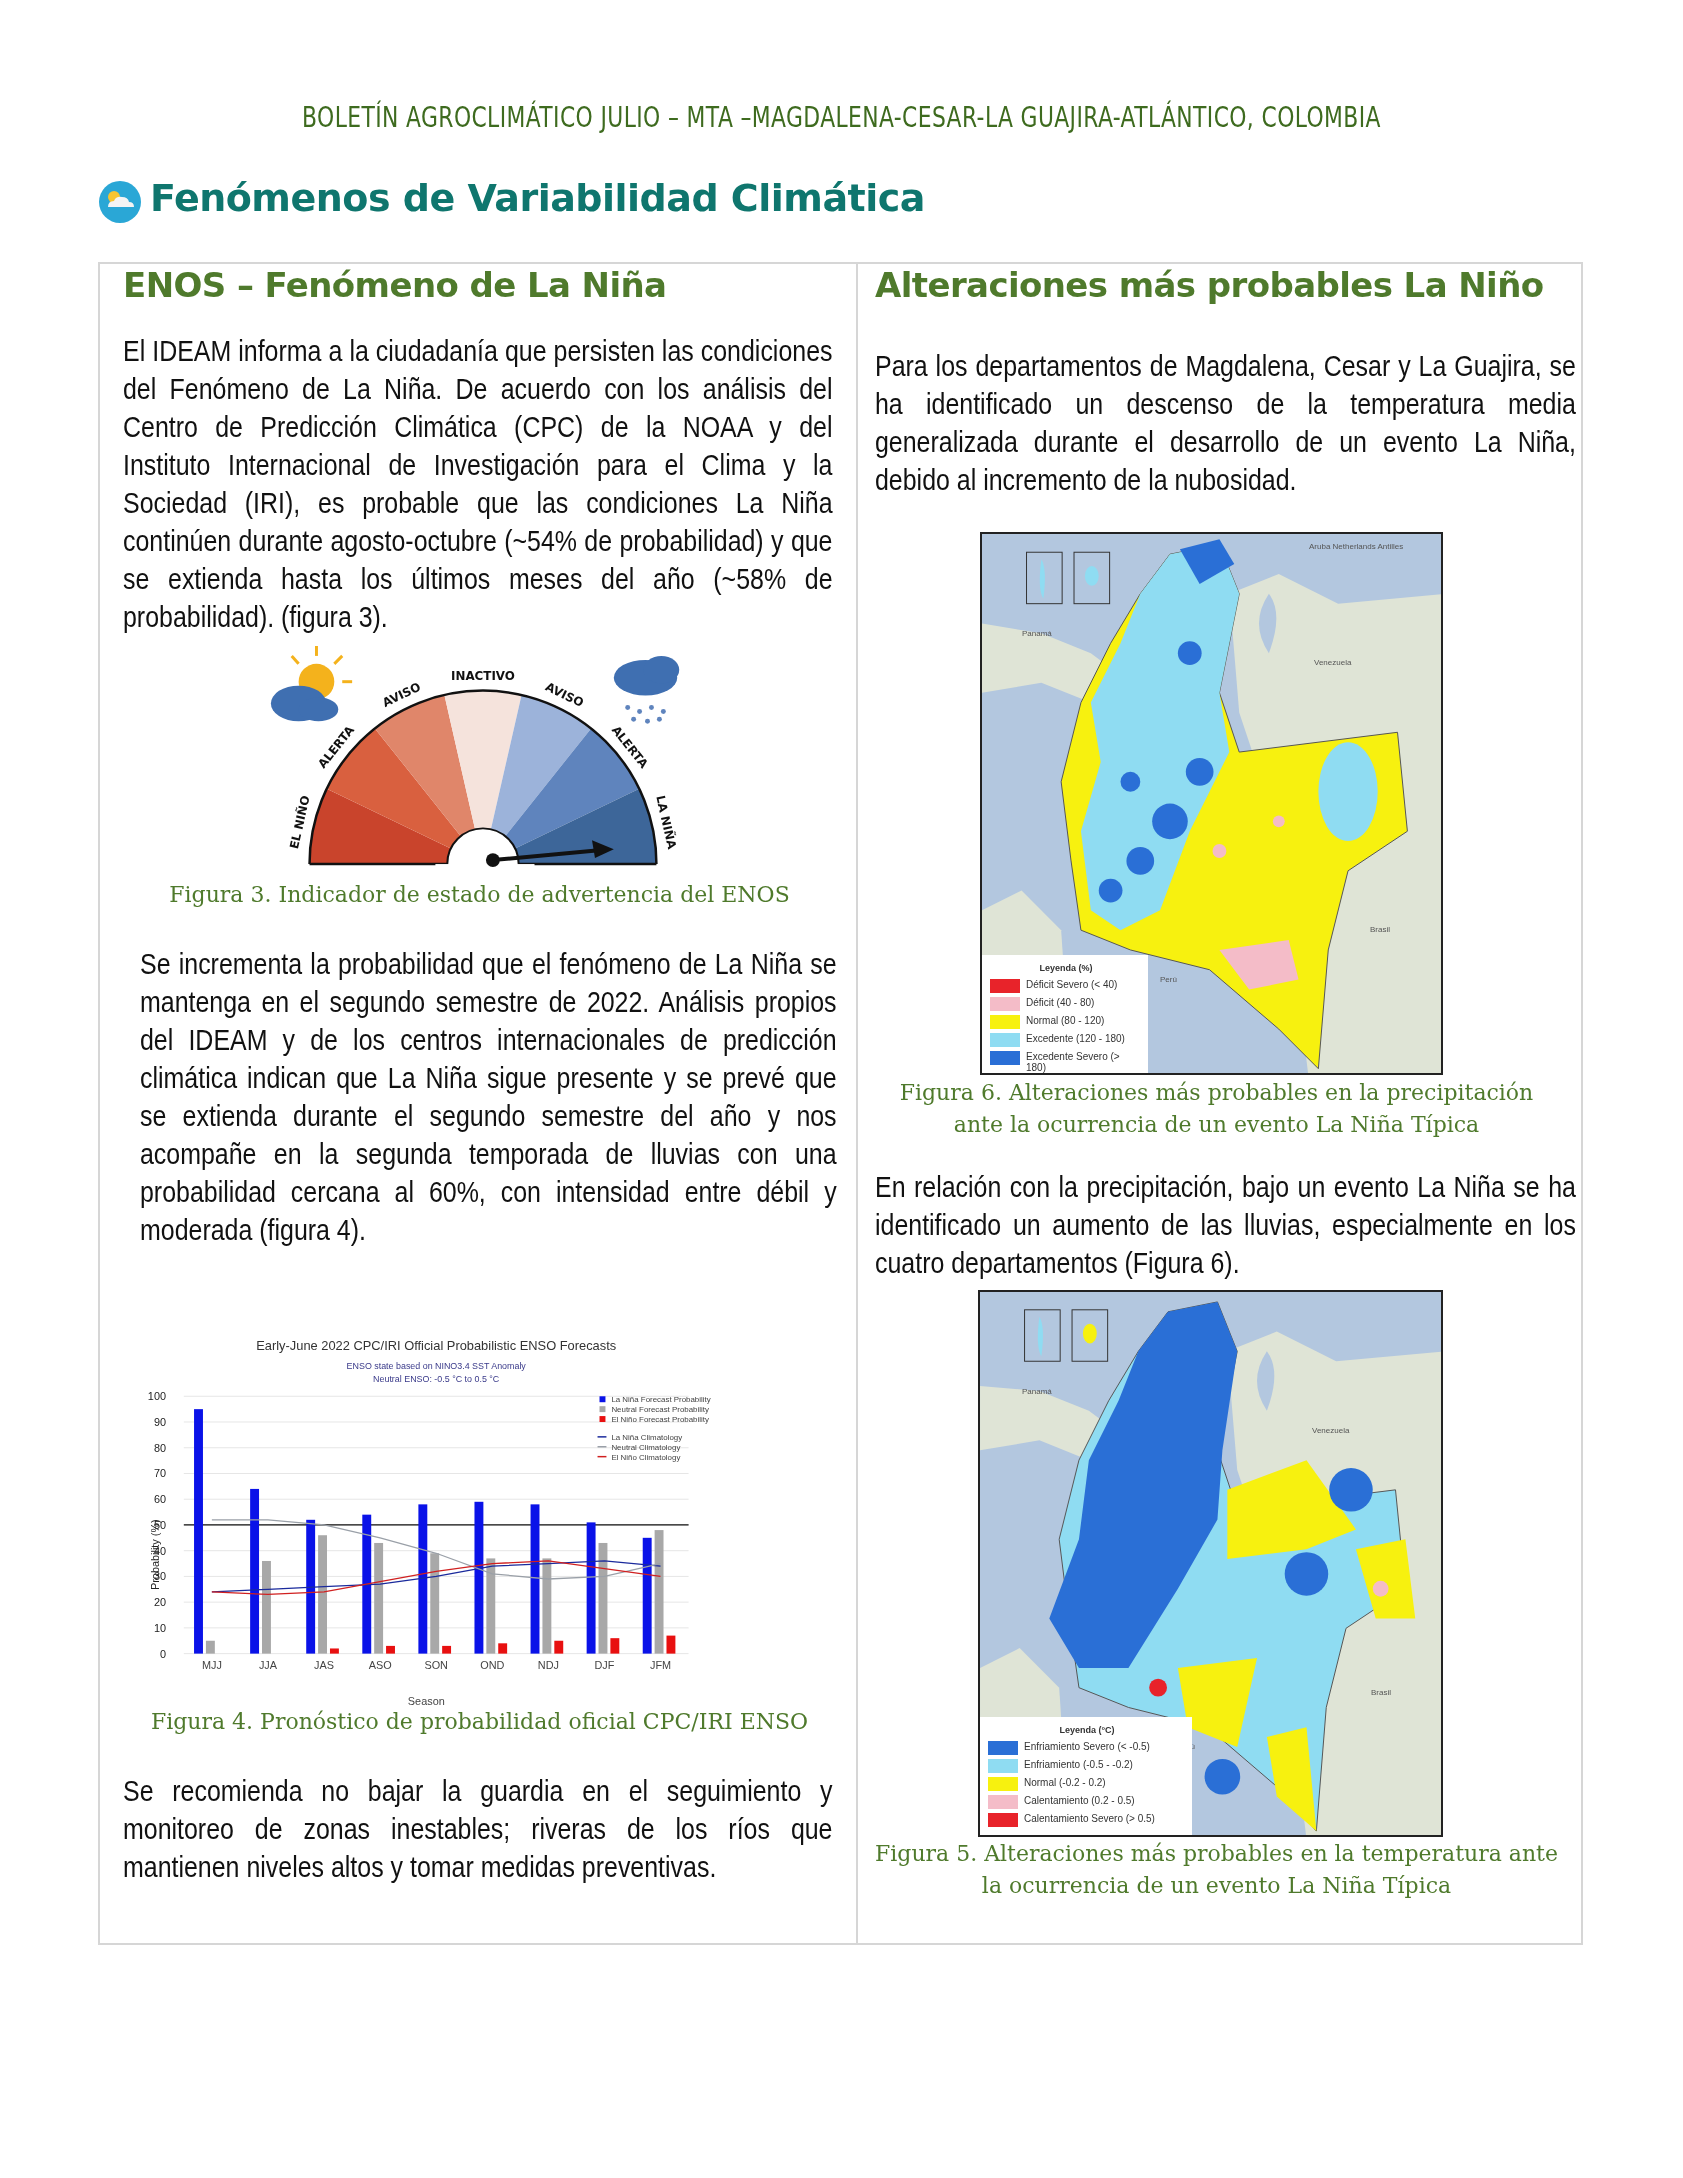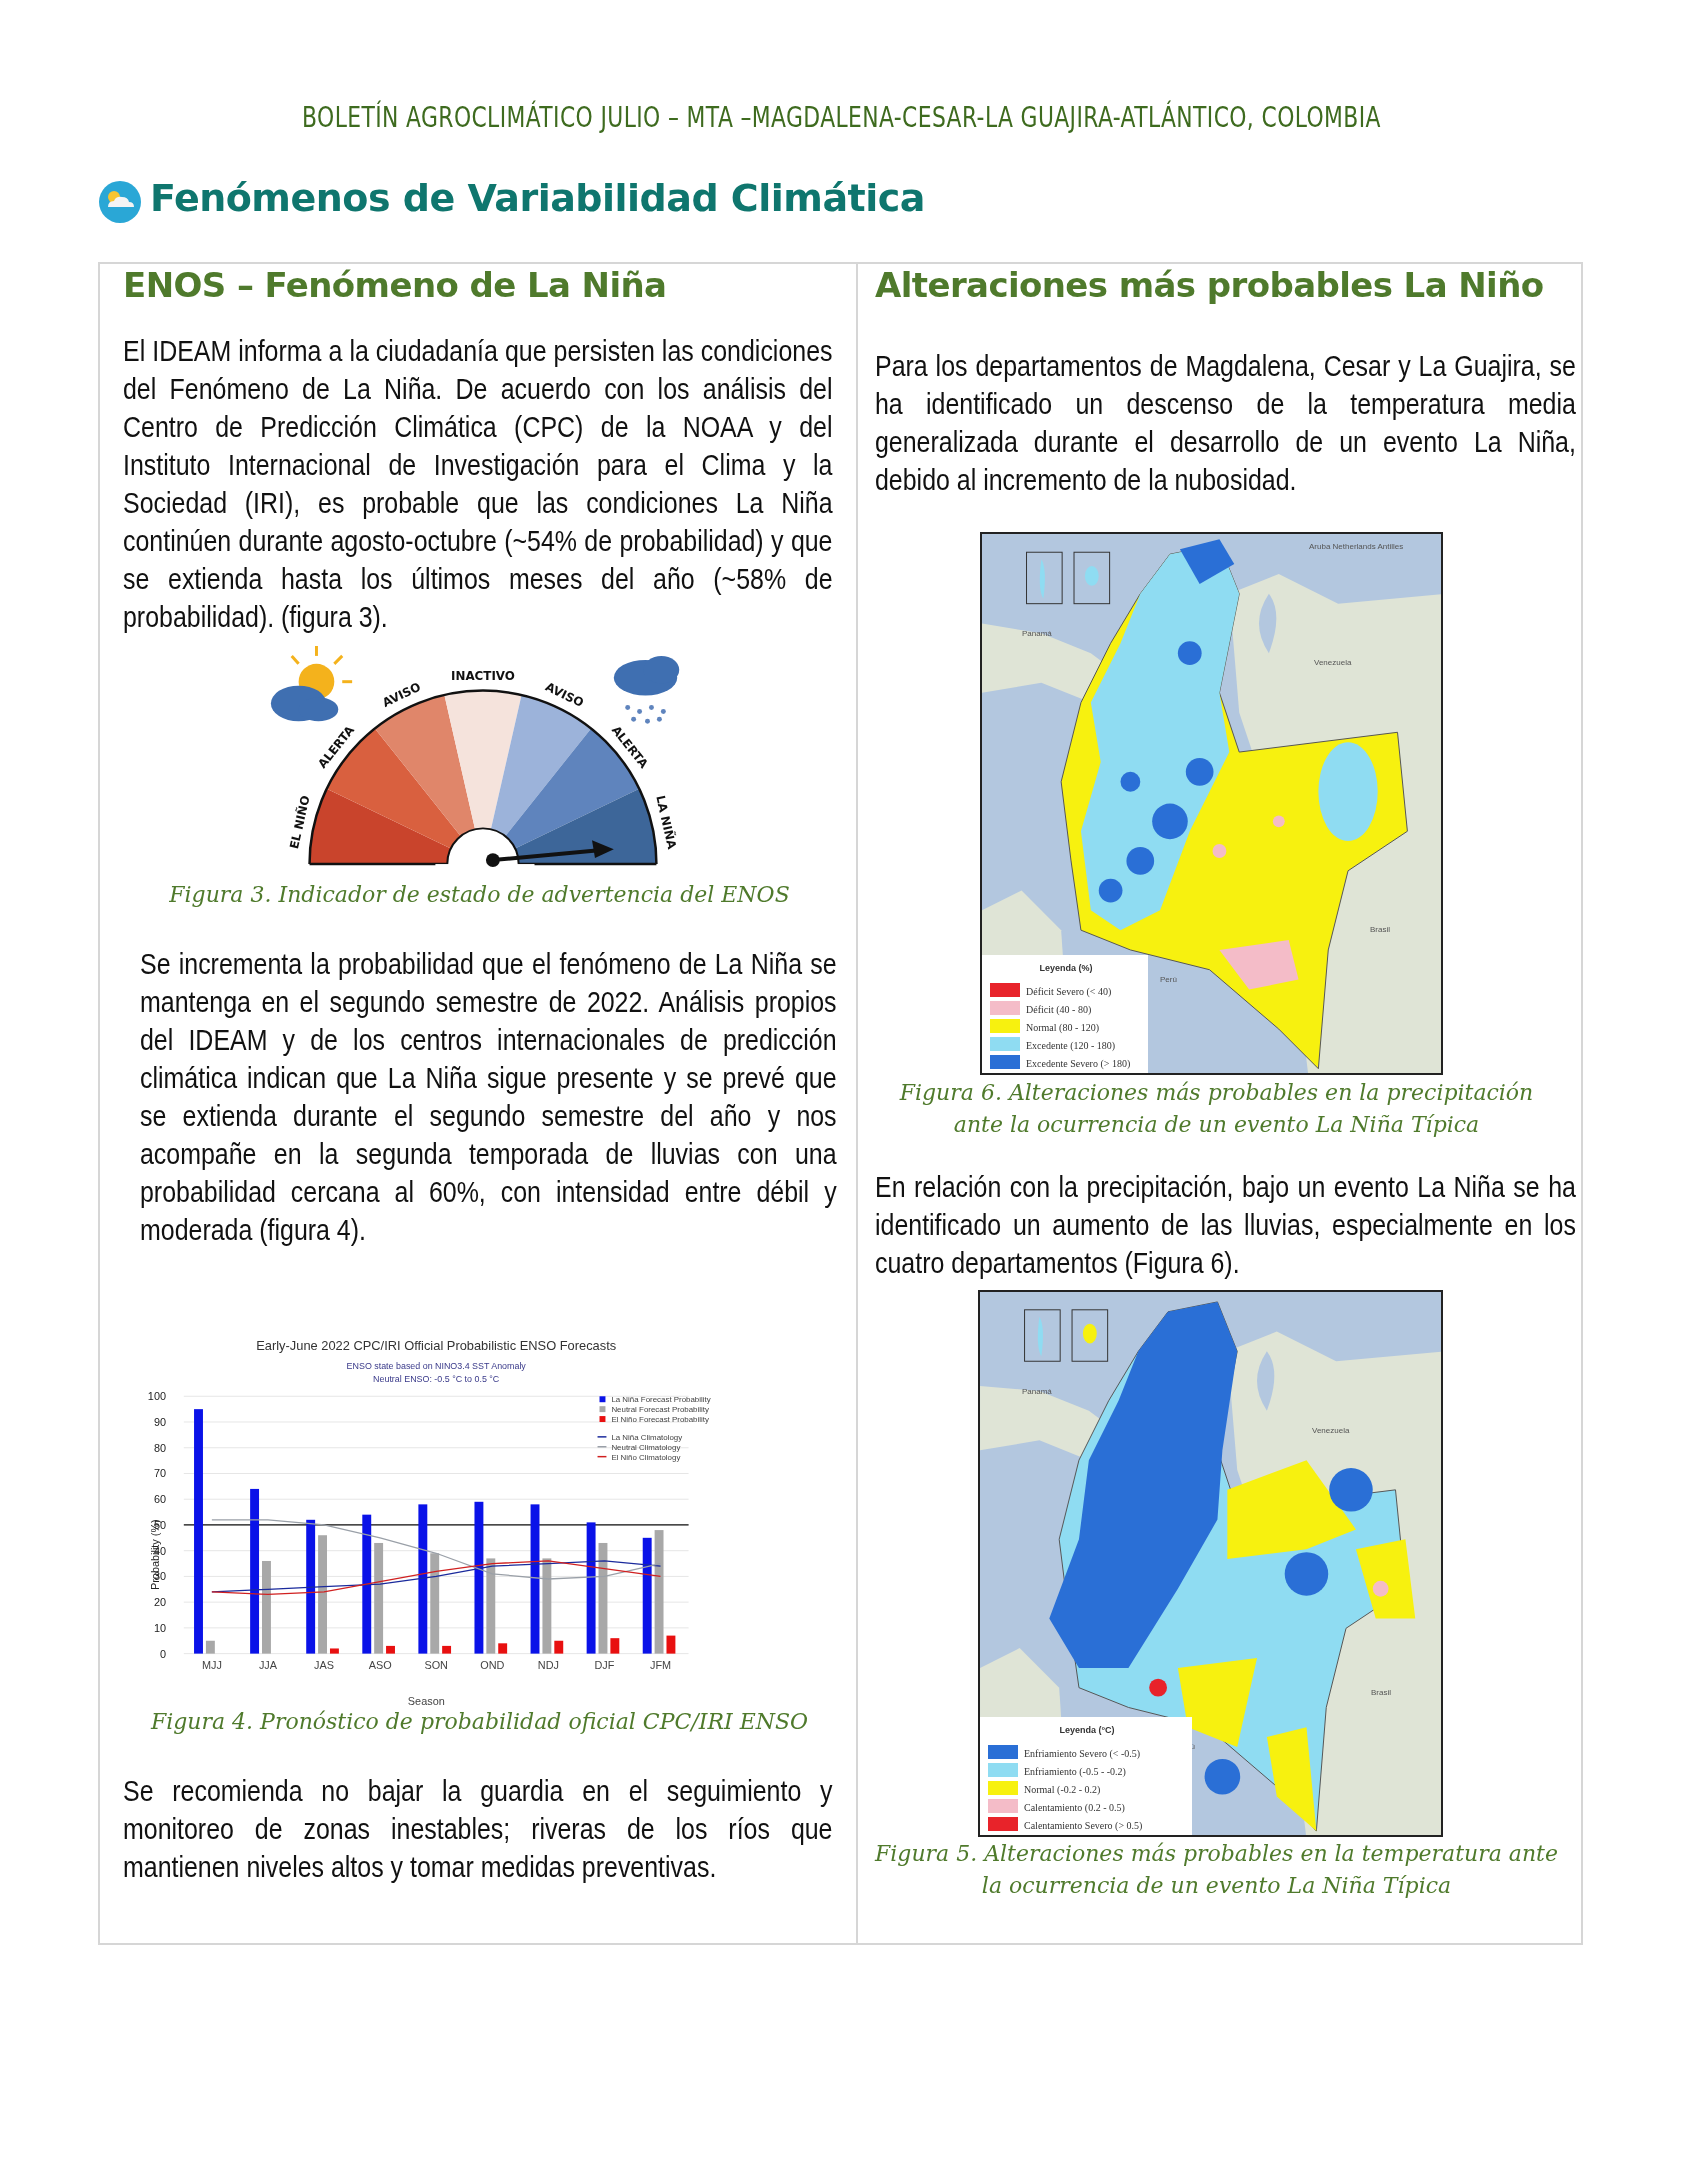--- a/index.html
+++ b/index.html
@@ -11,31 +11,31 @@
   #section-icon { position: absolute; left: 98px; top: 180px; width: 44px; height: 44px; }
   #section-title { position: absolute; left: 150px; top: 176px; font-family: "DejaVu Sans", sans-serif;
     font-weight: bold; font-size: 38px; color: #0f766e; letter-spacing: -0.5px; }
   #content-box { position: absolute; left: 98px; top: 262px; width: 1485px; height: 1683px;
     border: 2px solid #d6d6d6; box-sizing: border-box; }
   #col-divider { position: absolute; left: 856px; top: 262px; width: 2px; height: 1683px; background: #d6d6d6; }
   .col-heading { position: absolute; font-family: "DejaVu Sans", sans-serif; font-weight: bold;
     font-size: 34px; color: #4f7a2c; letter-spacing: -0.6px; }
   .para { position: absolute; font-family: "Liberation Sans", sans-serif; font-size: 29px; line-height: 38px;
     text-align: justify; color: #111; transform: scaleX(0.86); transform-origin: 0 0; }
-  .caption { position: absolute; font-family: "DejaVu Serif", serif; font-style: italic; font-size: 22px;
+  .caption { position: absolute; font-family: "DejaVu Serif", serif; font-size: 22px;
     color: #4f7a2c; text-align: center; line-height: 32px; }
   #gauge { position: absolute; left: 257px; top: 644px; width: 446px; height: 228px; }
   #enso-chart { position: absolute; left: 139px; top: 1327px; width: 634px; height: 386px; }
   .map { position: absolute; border: 2px solid #222; box-sizing: border-box; overflow: hidden; background: #b9cbe0; }
   #map-precip { left: 980px; top: 532px; width: 463px; height: 543px; }
   #map-temp { left: 978px; top: 1290px; width: 465px; height: 547px; }
   .legend { position: absolute; left: 0; bottom: 0; width: 166px; background: #fff; padding: 6px 6px 4px 8px;
     box-sizing: border-box; font-family: "Liberation Sans", sans-serif; font-size: 10px; color: #333; }
   .legend .lg-title { font-weight: bold; text-align: center; font-size: 9px; margin: 2px 0 6px; }
-  .legend .lg-row { display: flex; align-items: flex-end; height: 18px; font-family: Liberation Serif, serif; }
+  .legend .lg-row { display: flex; align-items: flex-start; height: 18px; }
   .legend .sw { width: 30px; height: 14px; margin-right: 6px; flex: none; }
   .map-label { position: absolute; font-size: 8px; color: #555; font-family: "Liberation Sans", sans-serif; }
 </style>
 </head>
 <body>
 
 <div id="header-title">BOLETÍN AGROCLIMÁTICO JULIO – MTA –MAGDALENA-CESAR-LA GUAJIRA-ATLÁNTICO, COLOMBIA</div>
 
 <svg id="section-icon" viewBox="0 0 44 44">
   <circle cx="22" cy="22" r="21" fill="#2aa7d6"></circle>

